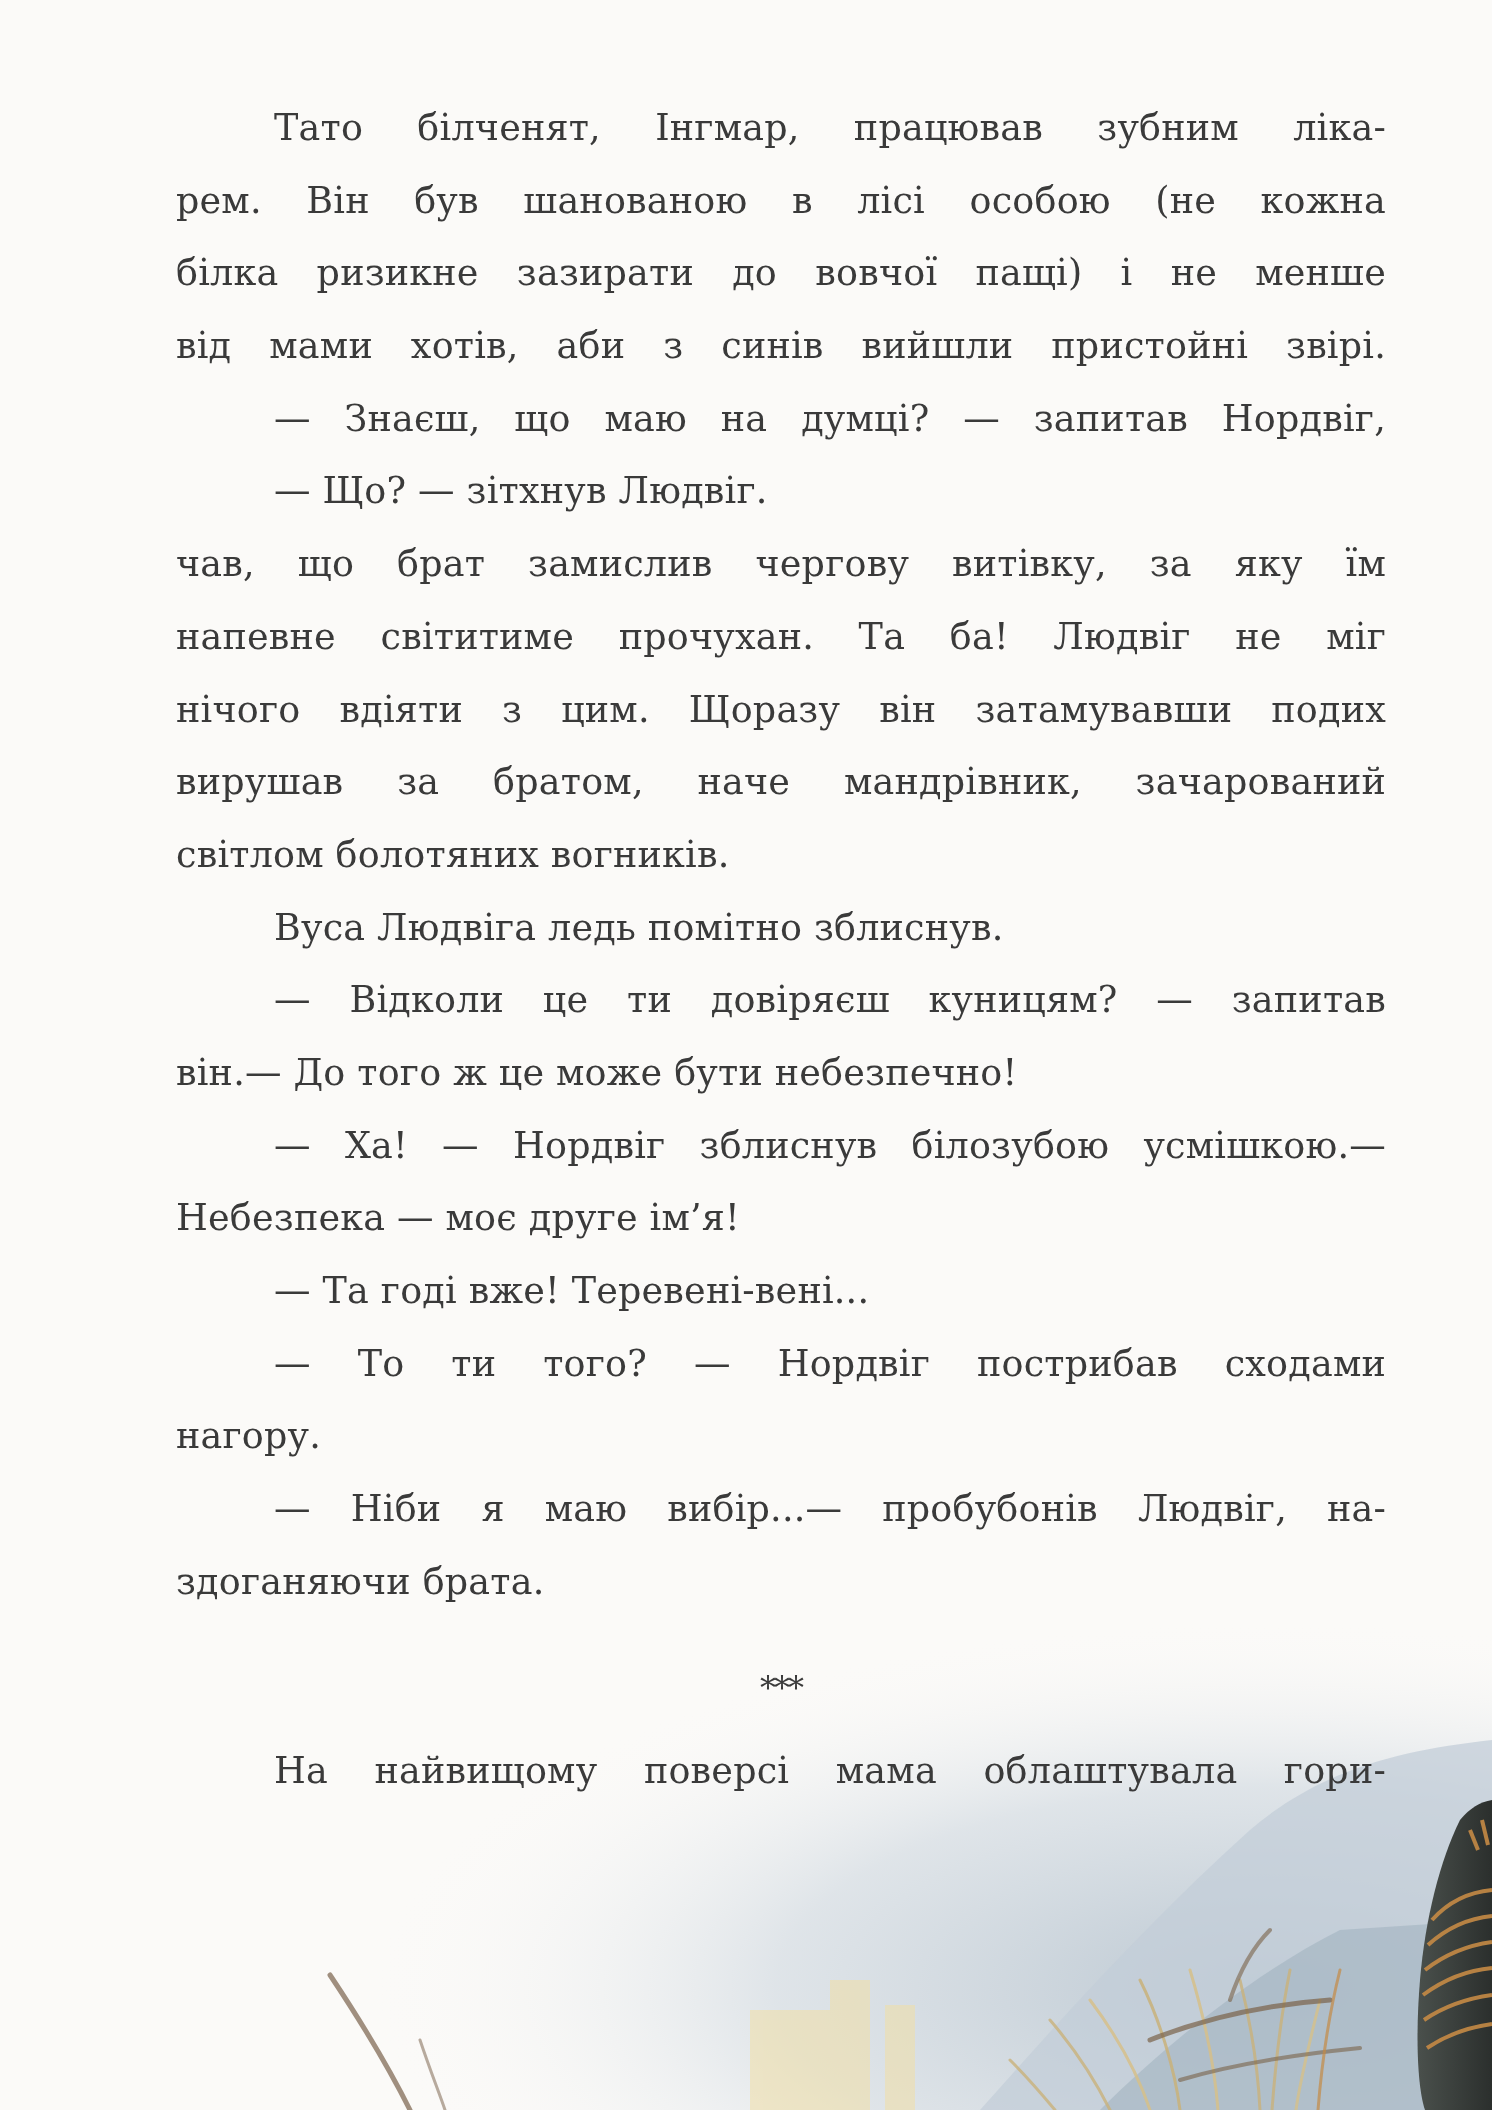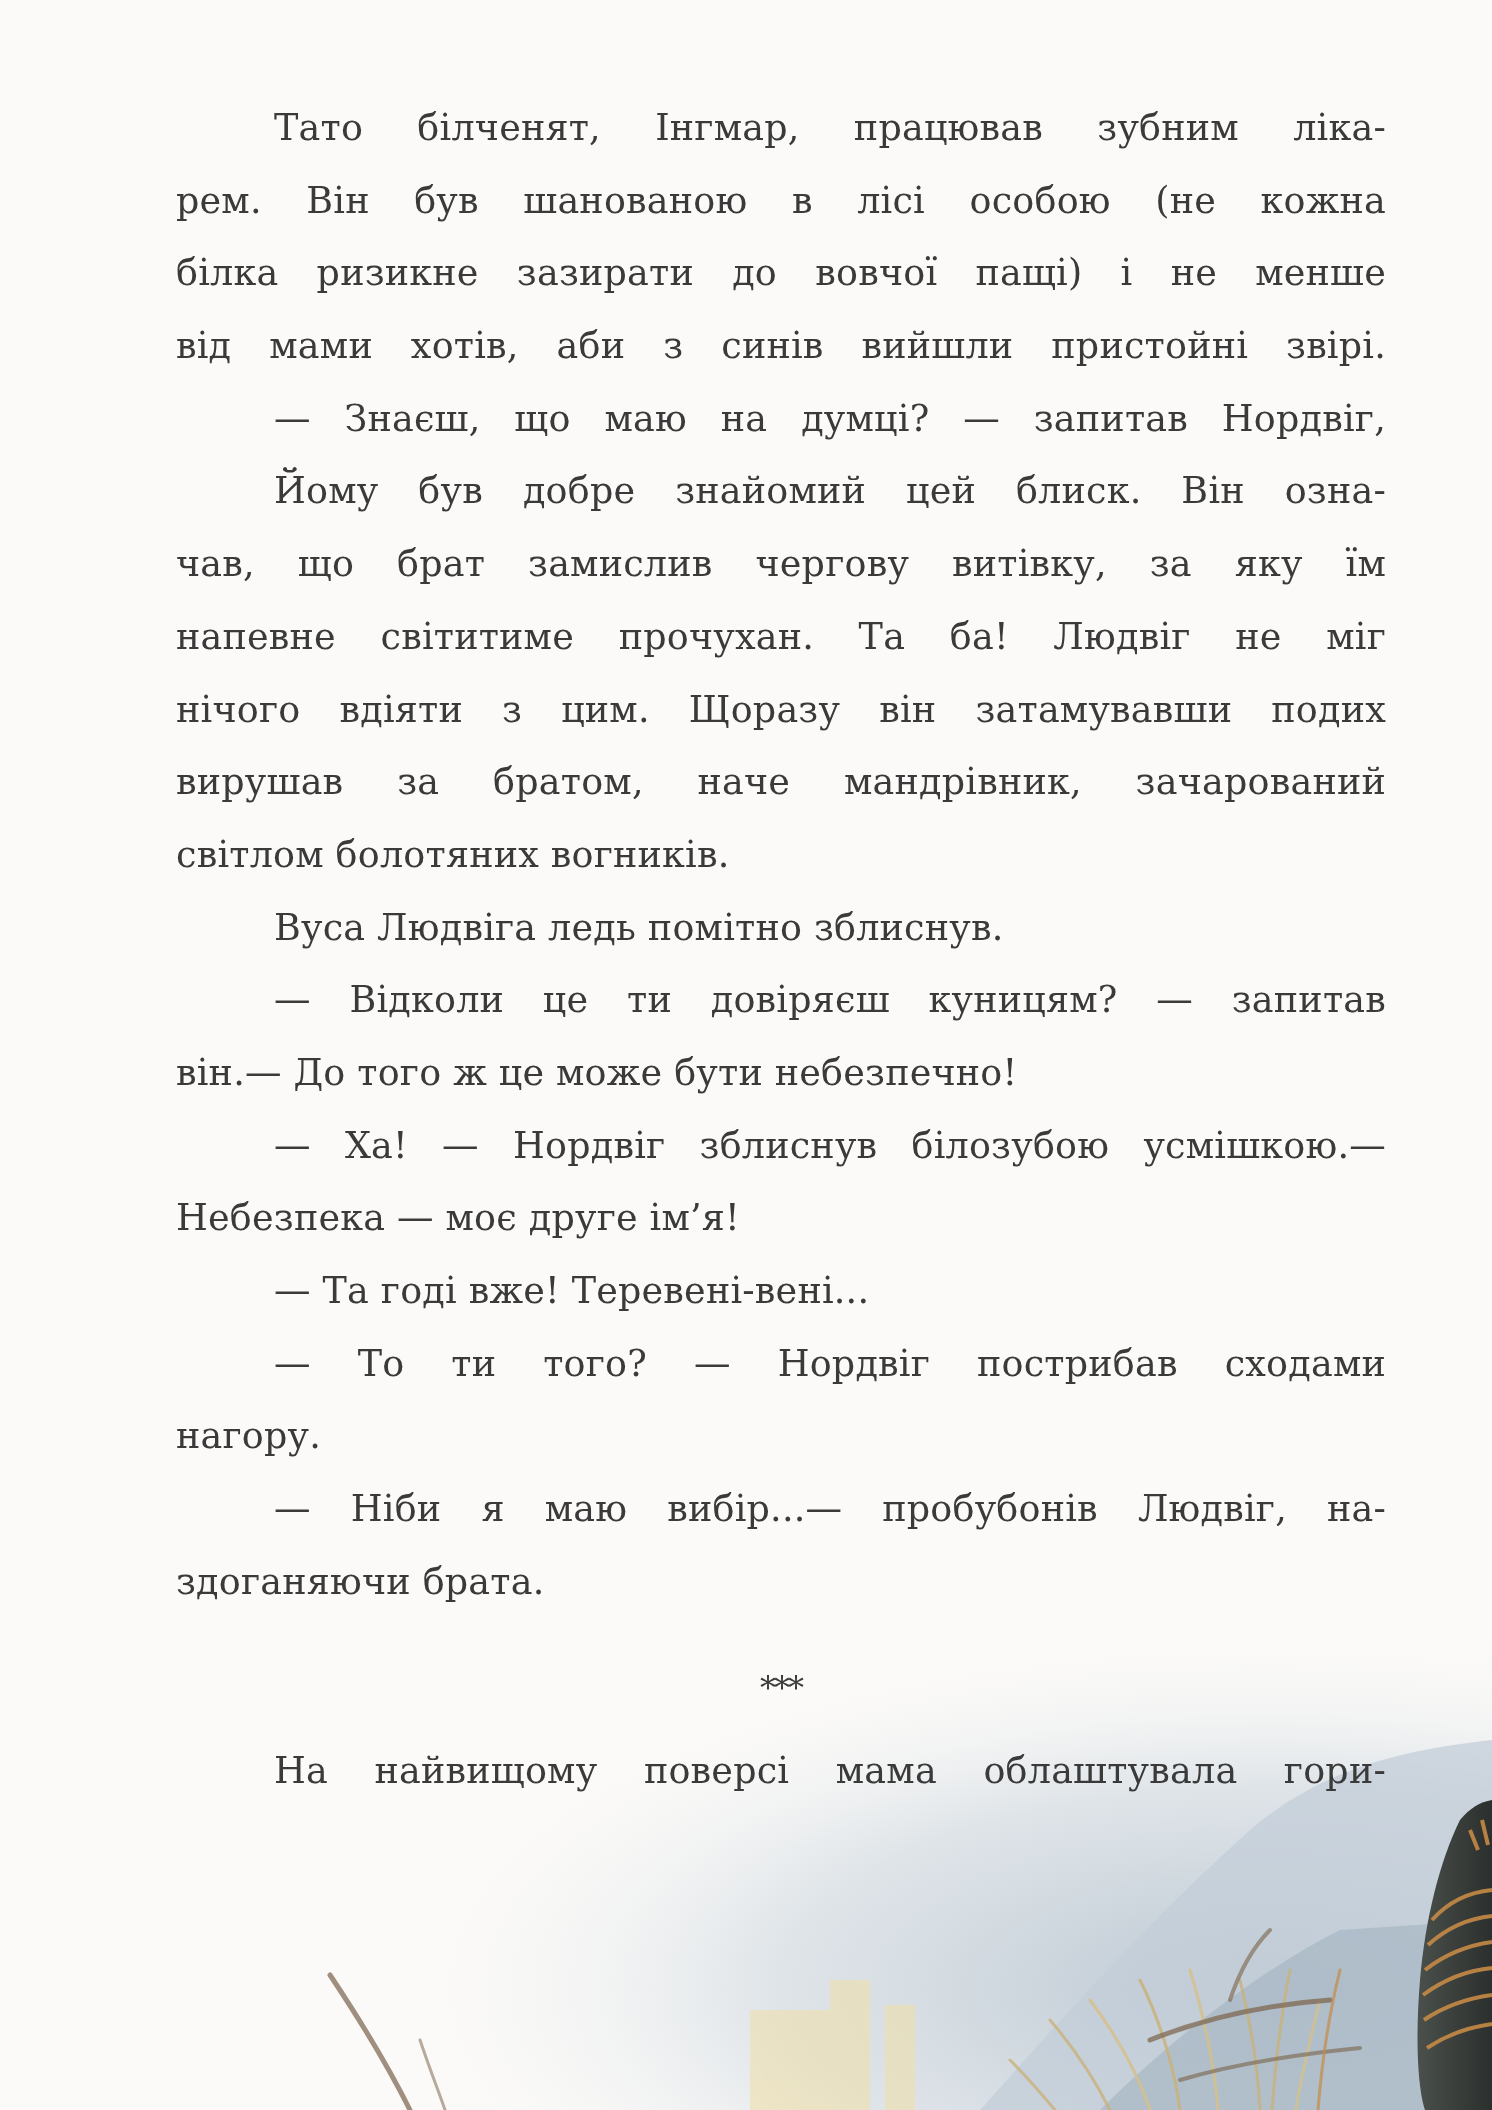--- a/index.html
+++ b/index.html
@@ -133,23 +133,25 @@
       <span class="line indent">Тато білченят, Інгмар, працював зубним ліка-</span>
       <span class="line">рем. Він був шанованою в лісі особою (не кожна</span>
       <span class="line">білка ризикне зазирати до вовчої пащі) і не менше</span>
       <span class="line">від мами хотів, аби з синів вийшли пристойні звірі.</span>
     </div>
 
     <div>
       <span class="line indent">— Знаєш, що маю на думці? — запитав Нордвіг,</span>
     </div>
 
+    <div>
+      <span class="line indent last">— Що? — зітхнув Людвіг.</span>
+    </div>
 
     <div>
-      <span class="line indent">Йому був добре знайомий цей блиск. Він озна-</span>
       <span class="line">чав, що брат замислив чергову витівку, за яку їм</span>
       <span class="line">напевне світитиме прочухан. Та ба! Людвіг не міг</span>
       <span class="line">нічого вдіяти з цим. Щоразу він затамувавши подих</span>
       <span class="line">вирушав за братом, наче мандрівник, зачарований</span>
       <span class="line last">світлом болотяних вогників.</span>
     </div>
 
 
     <div>
       <span class="line indent last">Вуса Людвіга ледь помітно зблиснув.</span>

